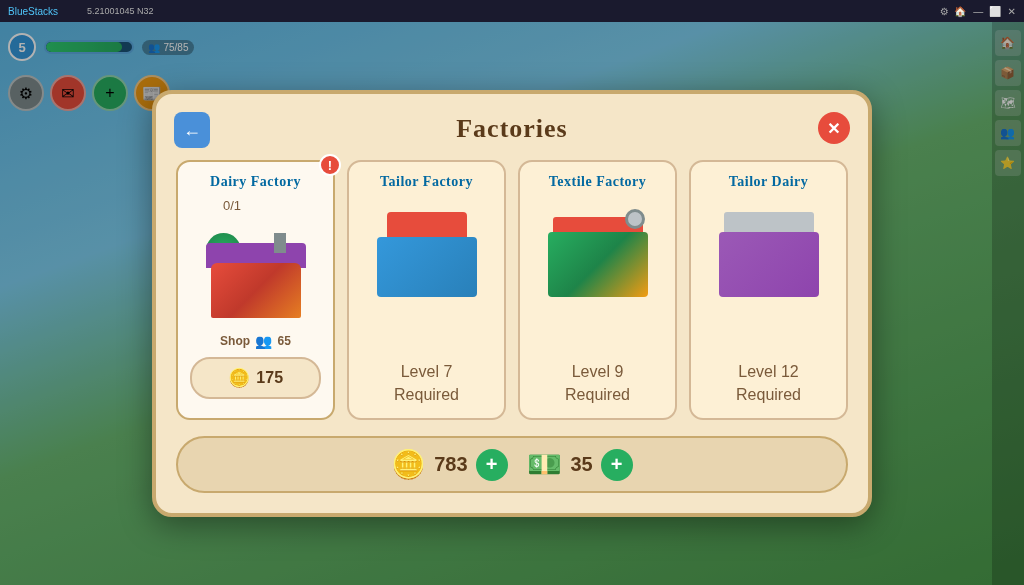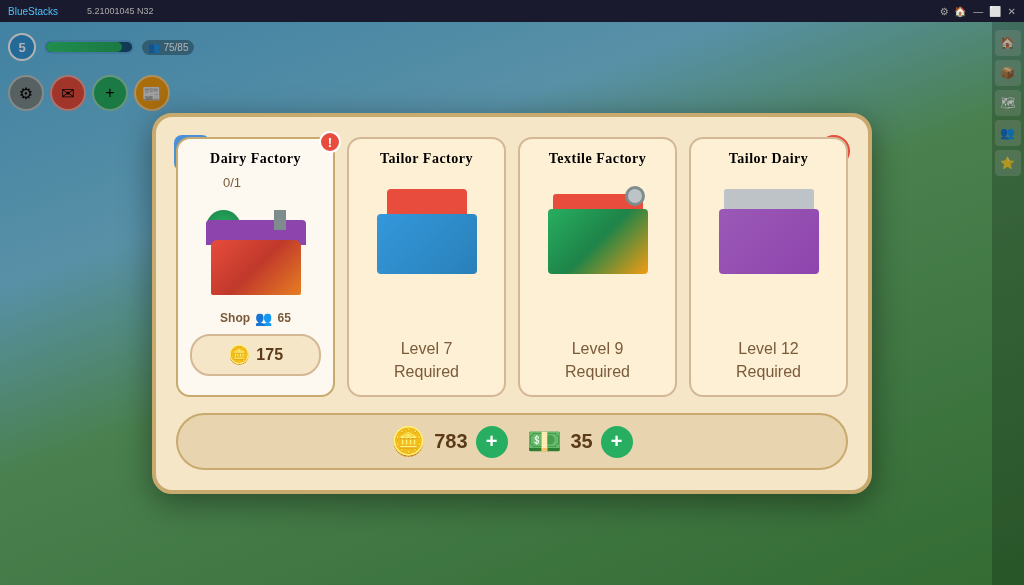--- a/index.html
+++ b/index.html
@@ -216,21 +216,21 @@
     }
 
     .factory-card.active {
       background: #fef9f0;
       border-color: #c8a96e;
     }
 
     .factory-card-title {
       font-size: 14px;
       font-weight: bold;
-      color: #000000;
+      color: #0369a1;
       text-align: center;
       margin-bottom: 8px;
       font-family: Georgia, serif;
       letter-spacing: 0.5px;
     }
 
     .factory-count {
       font-size: 13px;
       color: #7a5a3a;
       margin-bottom: 6px;
@@ -571,20 +571,21 @@
   <div class="panel-btn">⭐</div>
 </div>
 
 <div class="modal-overlay">
   <div class="dialog">
 
     <button class="back-btn">
       <span>←</span>
     </button>
 
+    <h2 class="dialog-title">Factories</h2>
 
     <button class="close-btn">
       <span>✕</span>
     </button>
 
     <div class="factory-grid">
 
       <div class="factory-card active">
         <div class="alert-badge">!</div>
         <div class="factory-card-title">Dairy Factory</div>

